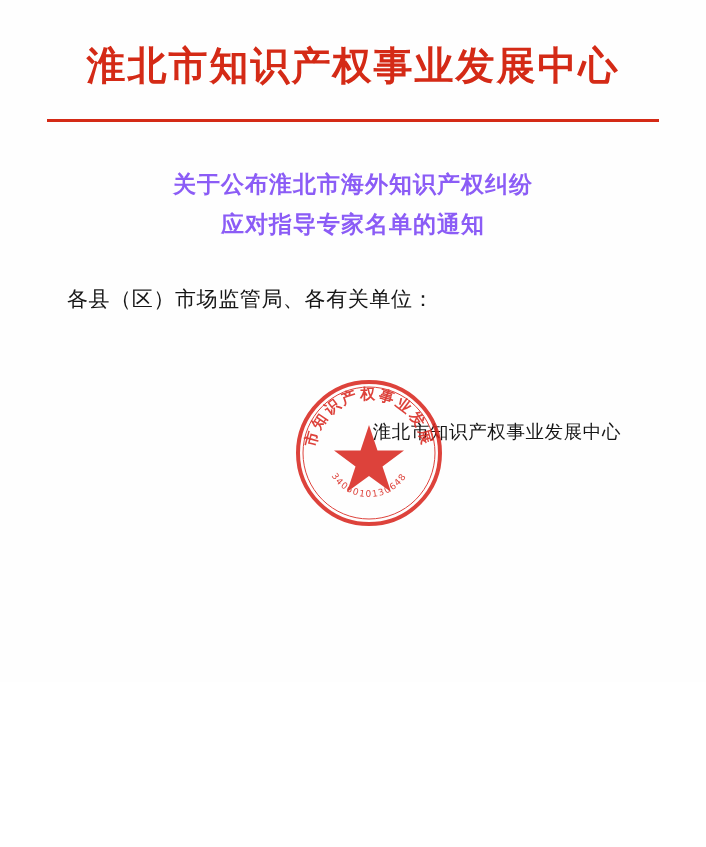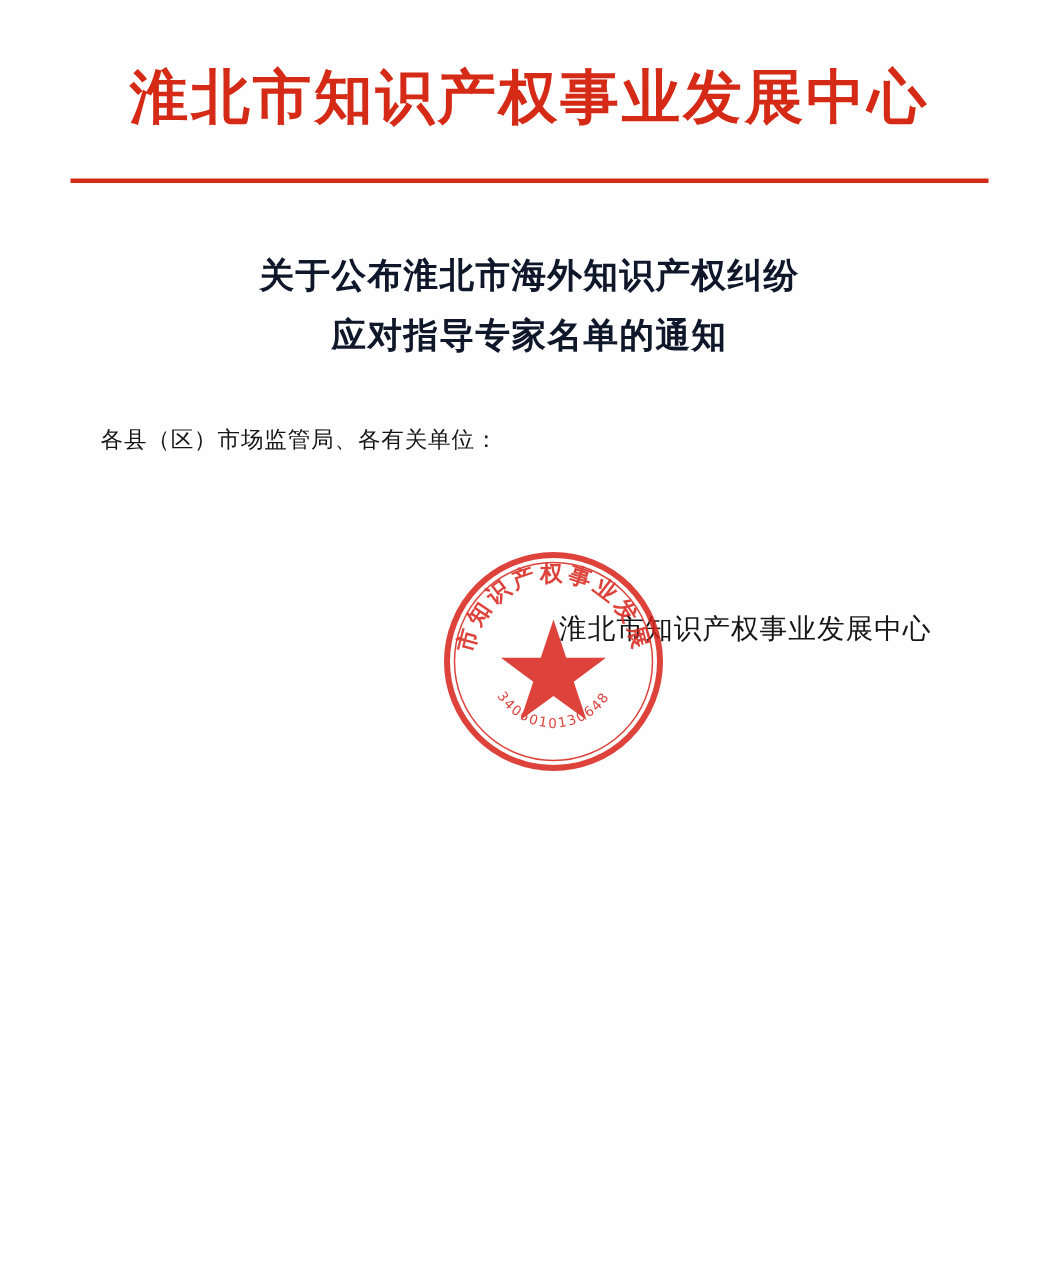--- a/index.html
+++ b/index.html
@@ -44,31 +44,31 @@
   }
 
   
   .doc-title {
     margin-top: 42px;
     text-align: center;
     font-size: 23px;
     font-weight: bold;
     line-height: 1.75;
     letter-spacing: 1px;
-    color: #0f172a;
+    color: #8b5cf6;
   }
   .doc-title .line {
     display: block;
   }
 
   
   .body-wrap {
     margin: 34px auto 0 auto;
     width: 572px;
-    font-size: 15px;
+    font-size: 21px;
     line-height: 2.05;
     letter-spacing: 0.6px;
     color: #161616;
     text-align: justify;
     text-justify: inter-ideograph;
   }
   .salutation {
     margin-bottom: 2px;
   }
   .para {

